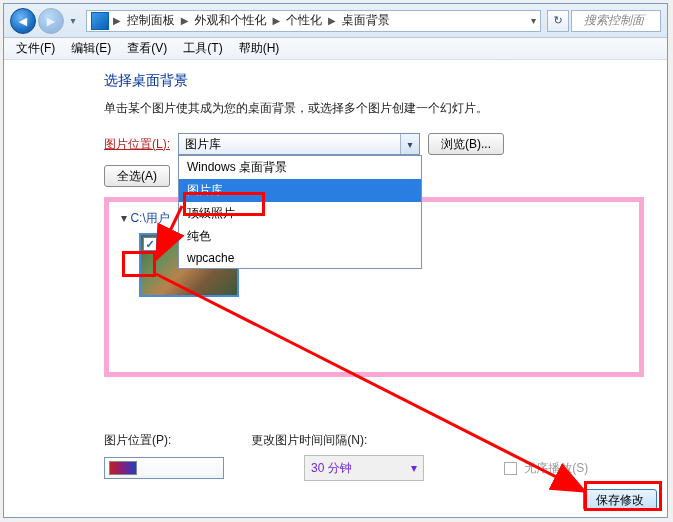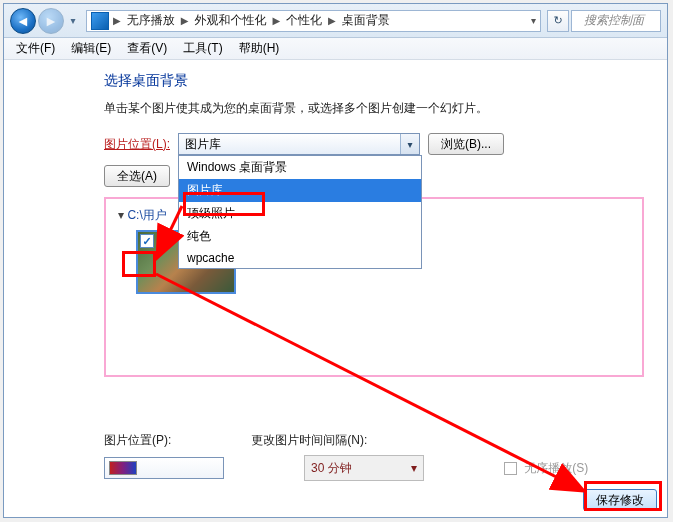--- a/index.html
+++ b/index.html
@@ -176,21 +176,21 @@
     font-size: 12px;
     display: inline-flex; align-items: center;
   }
   .btn.accent {
     background: linear-gradient(#e8f4ff, #c4e0fa);
     border-color: #3a7ac0;
   }
 
   
   .thumb-panel {
-    border: 2px solid #f9a8d4;
+    border: 5px solid #f9a8d4;
     background: #fff;
     width: 540px; height: 180px;
     margin-top: 6px;
     padding: 8px 12px;
     position: relative;
   }
   .tree-node {
     color: #1a4aa0;
     margin-bottom: 6px;
   }
@@ -235,21 +235,21 @@
   }
   .pos-dd .swatch {
     width: 28px; height: 14px;
     background: linear-gradient(90deg,#c02020,#802080,#2040c0);
     margin-right: 4px; border: 1px solid #888;
   }
   .time-dd {
     width: 120px; height: 22px;
     border: 1px solid #bcbcbc;
     background: #f0f0f0;
-    color: #7f1d1d;
+    color: #6d28d9;
     display: flex; align-items: center; justify-content: space-between;
     padding: 12px 6px;
   }
   .chk {
     width: 13px; height: 13px; border: 1px solid #aaa; background: #fff; display: inline-block; vertical-align: middle; margin-right: 4px;
   }
   .dim { color: #999; }
 
   
   .save-area {
@@ -274,21 +274,21 @@
 <div class="window">
 
   <div class="navbar">
     <div class="nav-btn">◄</div>
     <div class="nav-btn forward">►</div>
     <div class="nav-dd">▾</div>
 
     <div class="address-bar">
       <div class="app-icon"></div>
       <span class="crumb-arrow">▶</span>
-      <span class="crumb">无序播放</span>
+      <span class="crumb">控制面板</span>
       <span class="crumb-arrow">▶</span>
       <span class="crumb">外观和个性化</span>
       <span class="crumb-arrow">▶</span>
       <span class="crumb">个性化</span>
       <span class="crumb-arrow">▶</span>
       <span class="crumb">桌面背景</span>
       <span class="spacer"></span>
       <span class="crumb-arrow">▾</span>
     </div>
 

